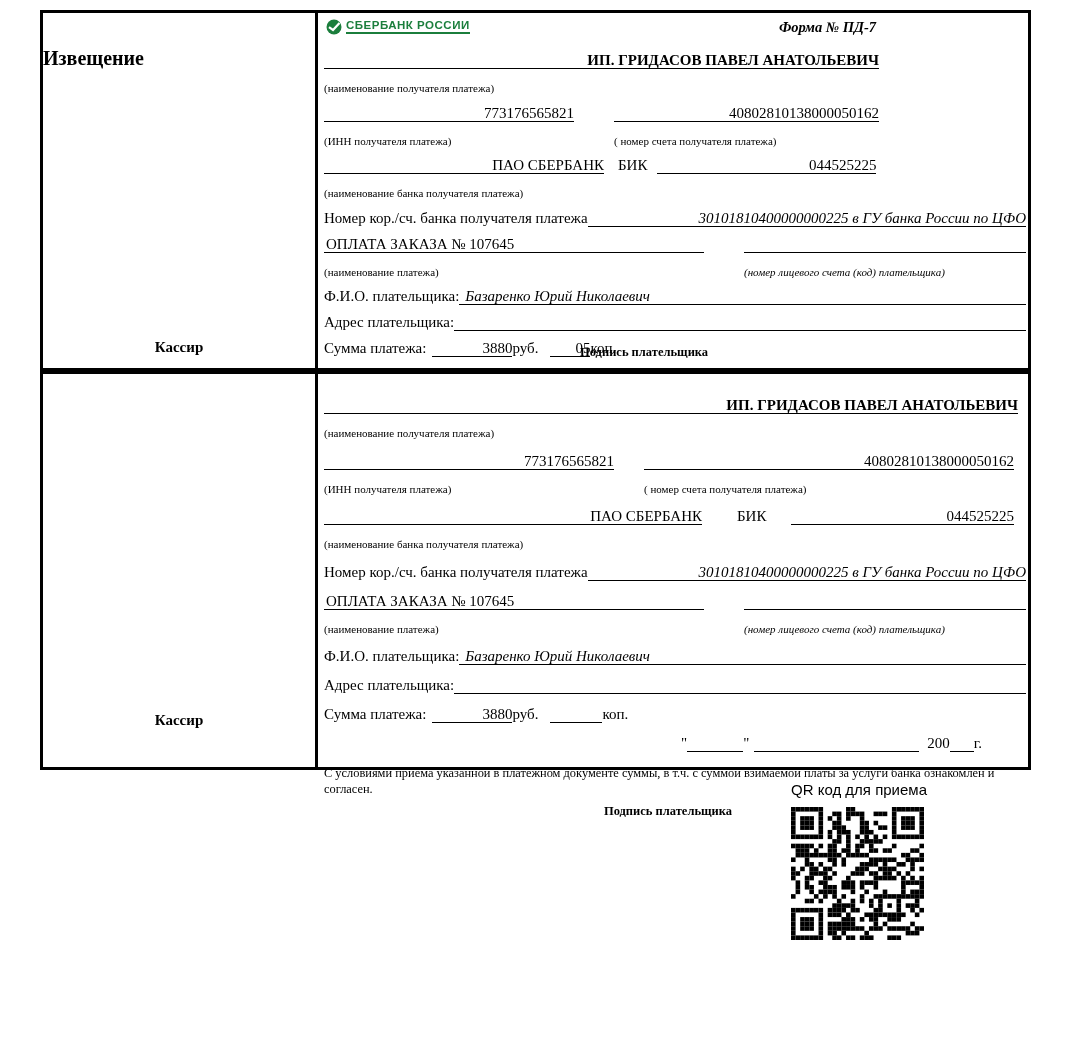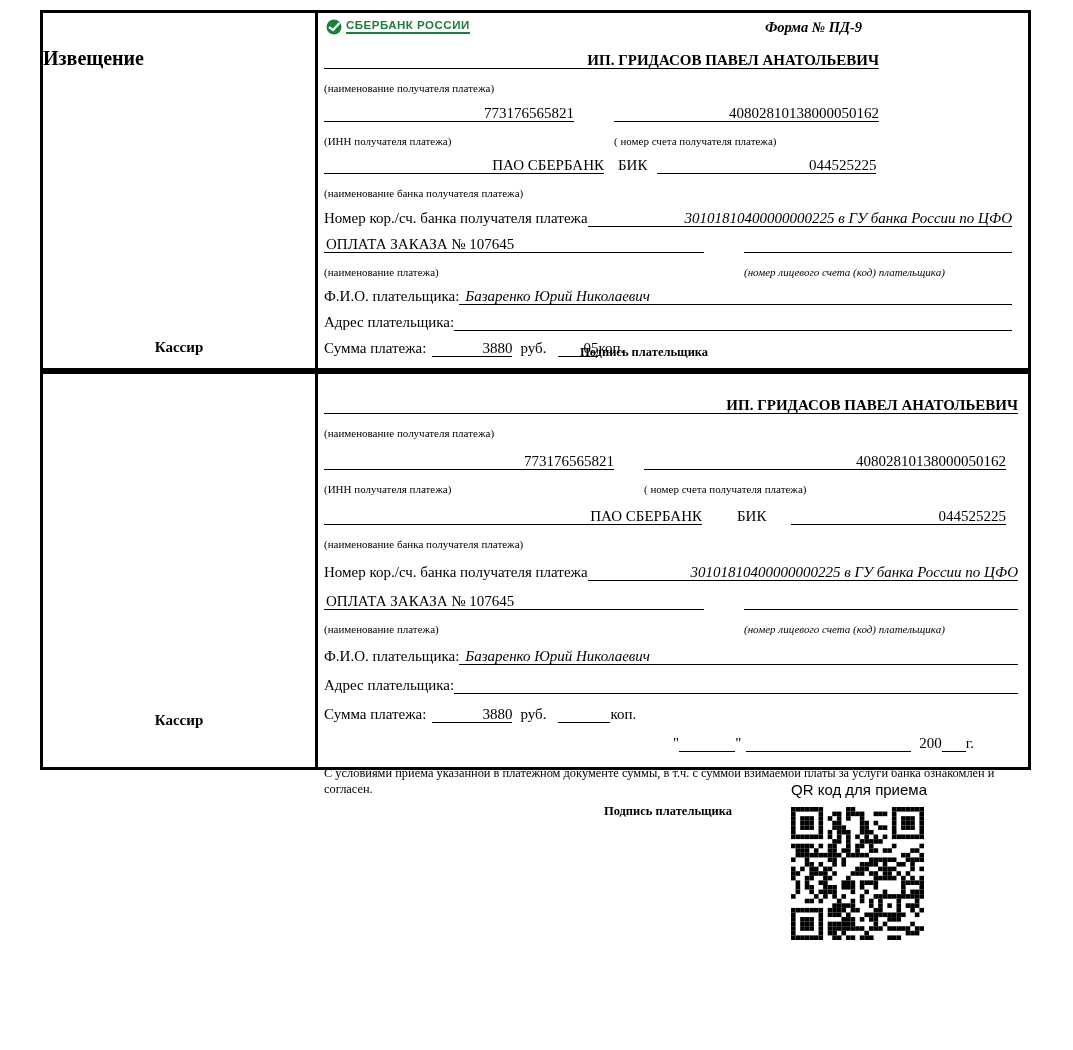--- a/index.html
+++ b/index.html
@@ -16,21 +16,21 @@
   .box-notice { top:10px; height:361px; }
   .box-receipt { top:371px; height:399px; }
 
   .left-col { width:275px; border-right:3px solid #000; position:relative; flex-shrink:0; }
   .section-title { font-weight:bold; font-size:20px; text-align:left; width:100%; }
   .nl .section-title { margin-top:34px; }
   .cashier { position:absolute; bottom:12px; width:100%; text-align:center; font-weight:bold; font-size:15px; }
   .rl .section-title { position:absolute; bottom:74px; }
   .rl .cashier { bottom:38px; }
 
-  .right-col { flex:1; position:relative; padding:6px 16px 0 6px; }
+  .right-col { flex:1; position:relative; padding:6px 2px 0 6px; }
 
   
   .row { display:flex; align-items:flex-end; }
   .u { border-bottom:1px solid #000; display:inline-block; height:18px; line-height:18px; white-space:nowrap; overflow:visible; }
   .center { text-align:right; }
   .bold { font-weight:bold; }
   .cap { font-size:11px; display:inline-block; line-height:13px; padding-top:1px;margin-top:12px; }
   .flex1 { flex:1;font-style:italic; }
   .label { white-space:nowrap; line-height:18px; }
   .name-val { padding-left:6px; }
@@ -52,21 +52,21 @@
   .rr .bankw { width:378px; } .rr .bik-label { margin:0 25px 0 35px; } .rr .bikw { flex:1; margin-right:12px; }
   .rr .bankcapw { width:440px; }
   .rr .payw { width:380px; } .rr .gap2 { width:40px; flex-shrink:0; }
   .rr .rowgap { margin-top:11px; }
   .rr .title-row { margin-top:16px; }
   .rr .date-row { margin:11px 44px 0 0; }
 
   .amtw { width:80px; margin-left:6px; }
   .kopw { width:40px; margin-left:12px; }
   .rr .kopw { width:52px; }
-  .rub-label { margin-left:8px; }
+  .rub-label { }
   .kop-label { }
 
   .date-row { display:flex; justify-content:flex-end; align-items:flex-end; font-size:15px; }
   .dq { width:56px; } .dlong { width:165px; margin-left:5px; margin-right:6px; } .dyr { width:24px; }
   .yr { margin-left:2px; }
 
   .terms { font-size:12.4px; line-height:1.28; width:688px; margin-top:7px; }
   .nr .terms { margin-top:7px; }
   .rr .terms { margin-top:14px; }
   .signature { font-weight:bold; font-size:12.5px; }
@@ -105,21 +105,21 @@
             <svg width="16" height="16" viewBox="0 0 16 16">
               <circle cx="8" cy="8" r="7.5" fill="#1b7e3c"></circle>
               <path d="M3 8.2 L7 11 L13.5 4" stroke="#ffffff" stroke-width="2.2" fill="none"></path>
             </svg>
           </span>
           <span class="sber-text-block">
             <span class="sber-name">СБЕРБАНК РОССИИ</span>
             <span class="sber-underline"></span>
           </span>
         </div>
-        <div class="form-no">Форма № ПД-9</div>
+        <div class="form-no">Форма № ПД-7</div>
       </div>
 
       <div class="u main-w center bold title-row">ИП. ГРИДАСОВ ПАВЕЛ АНАТОЛЬЕВИЧ</div>
       <div class="cap main-w">(наименование получателя платежа)</div>
 
       <div class="row rowgap">
         <span class="u col1 center">773176565821</span>
         <span class="gap1"></span>
         <span class="u col2 center">40802810138000050162</span>
       </div>

